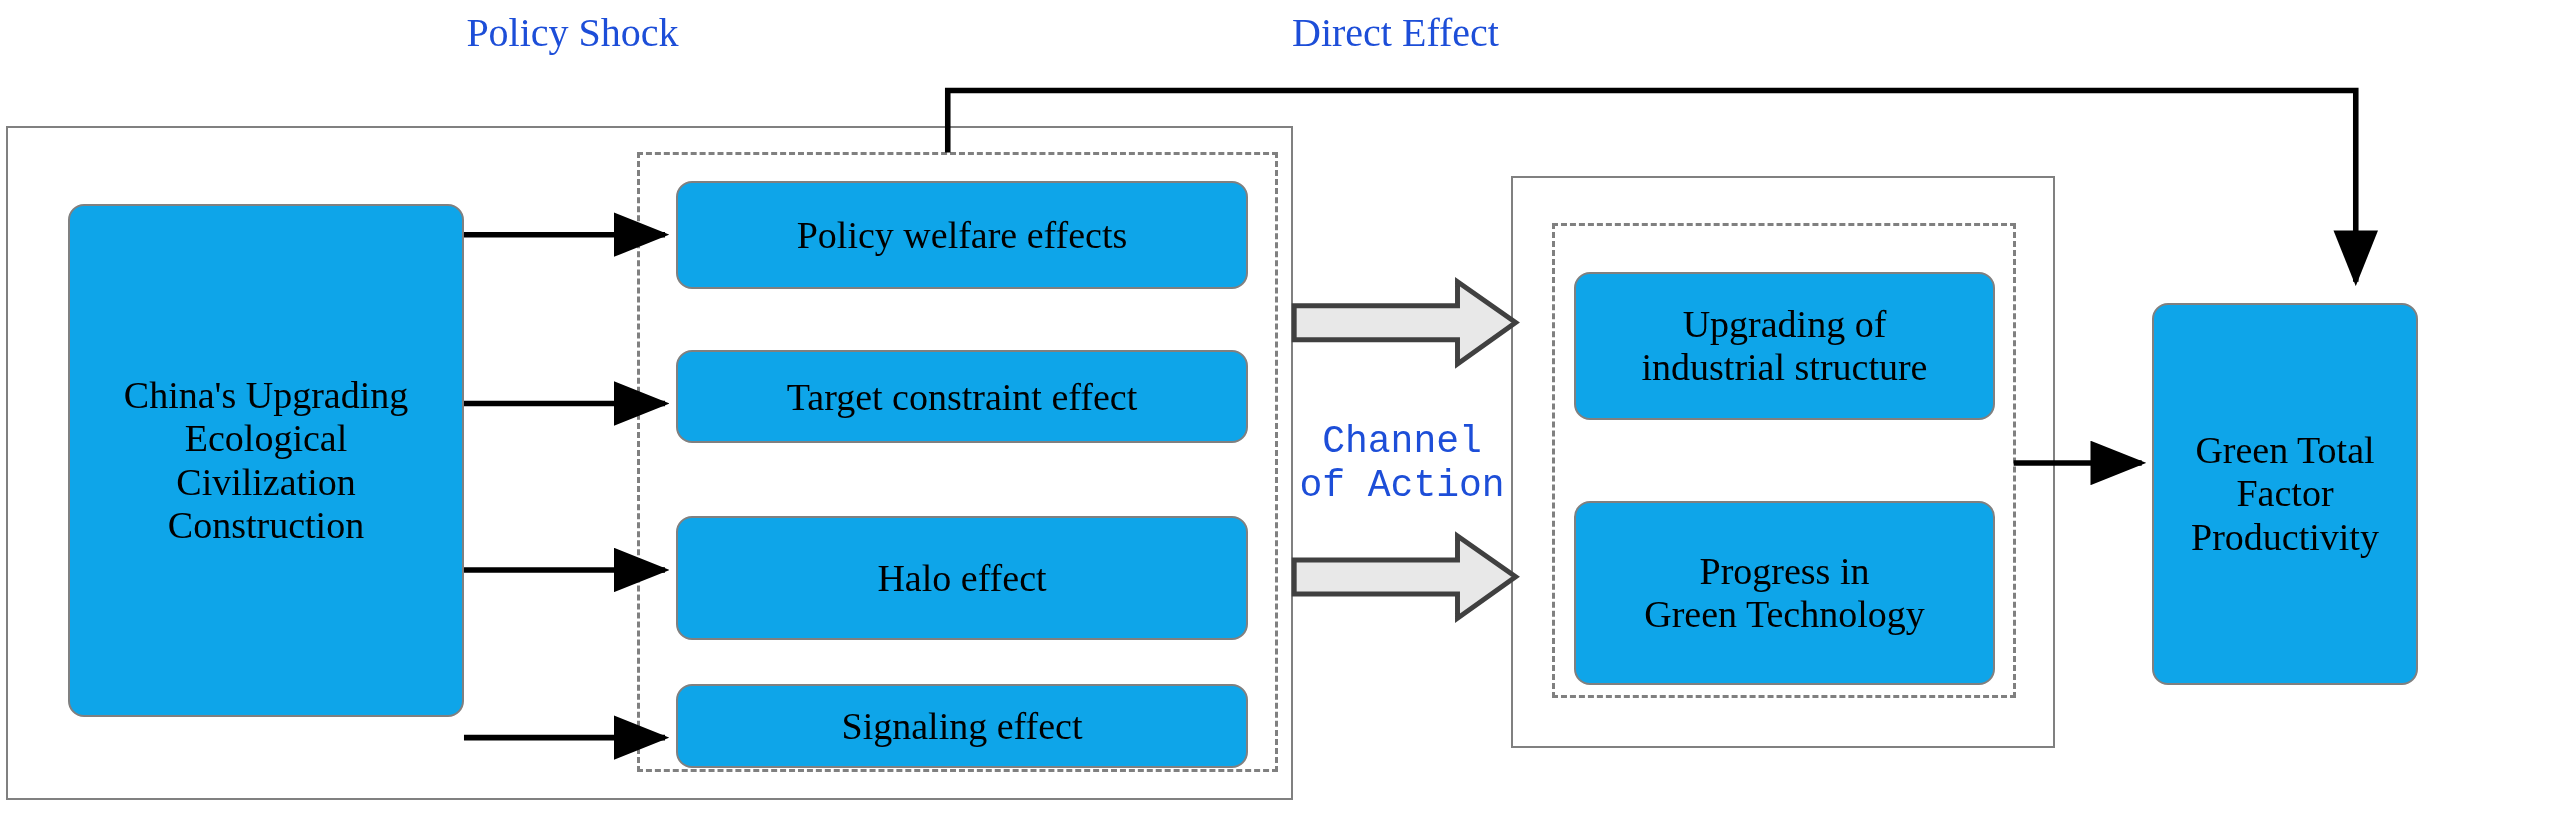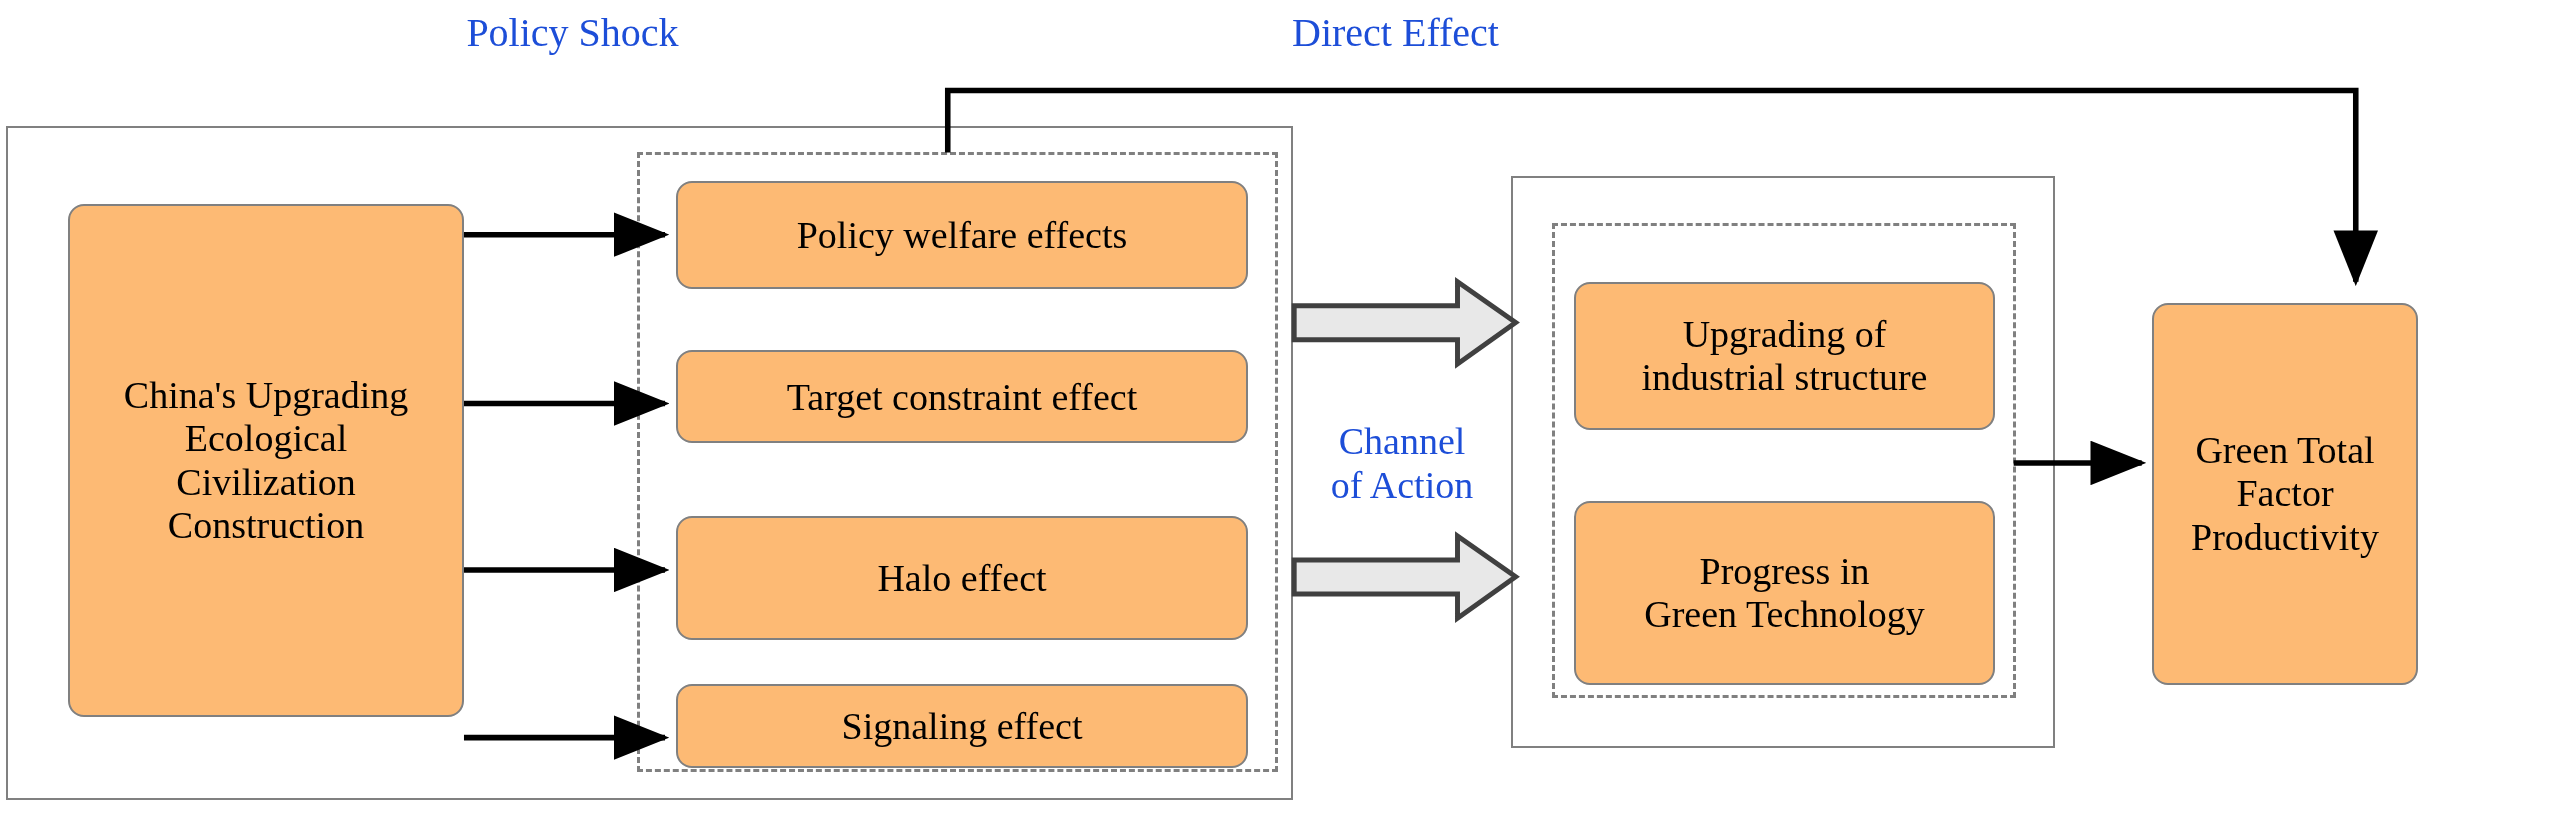--- a/index.html
+++ b/index.html
@@ -22,21 +22,21 @@
     position: absolute;
     box-sizing: border-box;
     border: 2.5px solid #808080;
     background: #ffffff;
   }
   .rounded-box {
     position: absolute;
     box-sizing: border-box;
     border: 2.5px solid #808080;
     border-radius: 16px;
-    background: #fdba74;
+    background: #0ea5e9;
     display: flex;
     align-items: center;
     justify-content: center;
     text-align: center;
     color: #000000;
   }
   .dashed-rect {
     position: absolute;
     box-sizing: border-box;
     border: 3.1px dashed #808080;
@@ -91,21 +91,21 @@
   </div>
 
   <div class="rounded-box" style="left:676px; top:684px; width:572px; height:84px; font-size:38px;">
     <span>Signaling effect</span>
   </div>
 
   <div class="solid-rect" style="left:1511px; top:176px; width:544px; height:572px;"></div>
 
   <div class="dashed-rect" style="left:1552px; top:223px; width:464px; height:475px;"></div>
 
-  <div class="rounded-box multiline" style="left:1574px; top:272px; width:421px; height:148px; font-size:38px;margin-top:10px;">
+  <div class="rounded-box multiline" style="left:1574px; top:272px; width:421px; height:148px; font-size:38px;">
     <span>Upgrading of
 industrial structure</span>
   </div>
 
   <div class="rounded-box multiline" style="left:1574px; top:501px; width:421px; height:184px; font-size:38px;">
     <span>Progress in
 Green Technology</span>
   </div>
 
   <div class="rounded-box multiline" style="left:2152px; top:303px; width:266px; height:382px; font-size:38px;">
@@ -115,21 +115,21 @@
   </div>
 
   <div class="label" style="left:427px; top:11px; width:291px; font-size:40px;">
     <span>Policy Shock</span>
   </div>
 
   <div class="label" style="left:1250px; top:11px; width:291px; font-size:40px;">
     <span>Direct Effect</span>
   </div>
 
-  <div class="label multiline" style="left:1297px; top:377px; width:210px; font-size:38px;">
+  <div class="label multiline" style="left:1297px; top:377px; width:210px; font-size:38px;font-family:Liberation Mono, monospace;">
     <span>Channel
 of Action</span>
   </div>
 
   <svg class="overlay" viewBox="0 0 4164 1320" xmlns="http://www.w3.org/2000/svg">
     <defs>
       <marker id="arrowhead" markerWidth="10" markerHeight="8" refX="9.2" refY="4" orient="auto" markerUnits="strokeWidth">
         <path d="M0,0 L10,4 L0,8 z" fill="#000000"></path>
       </marker>
       <marker id="arrowheaddown" markerWidth="10" markerHeight="8" refX="9.2" refY="4" orient="auto" markerUnits="strokeWidth">

